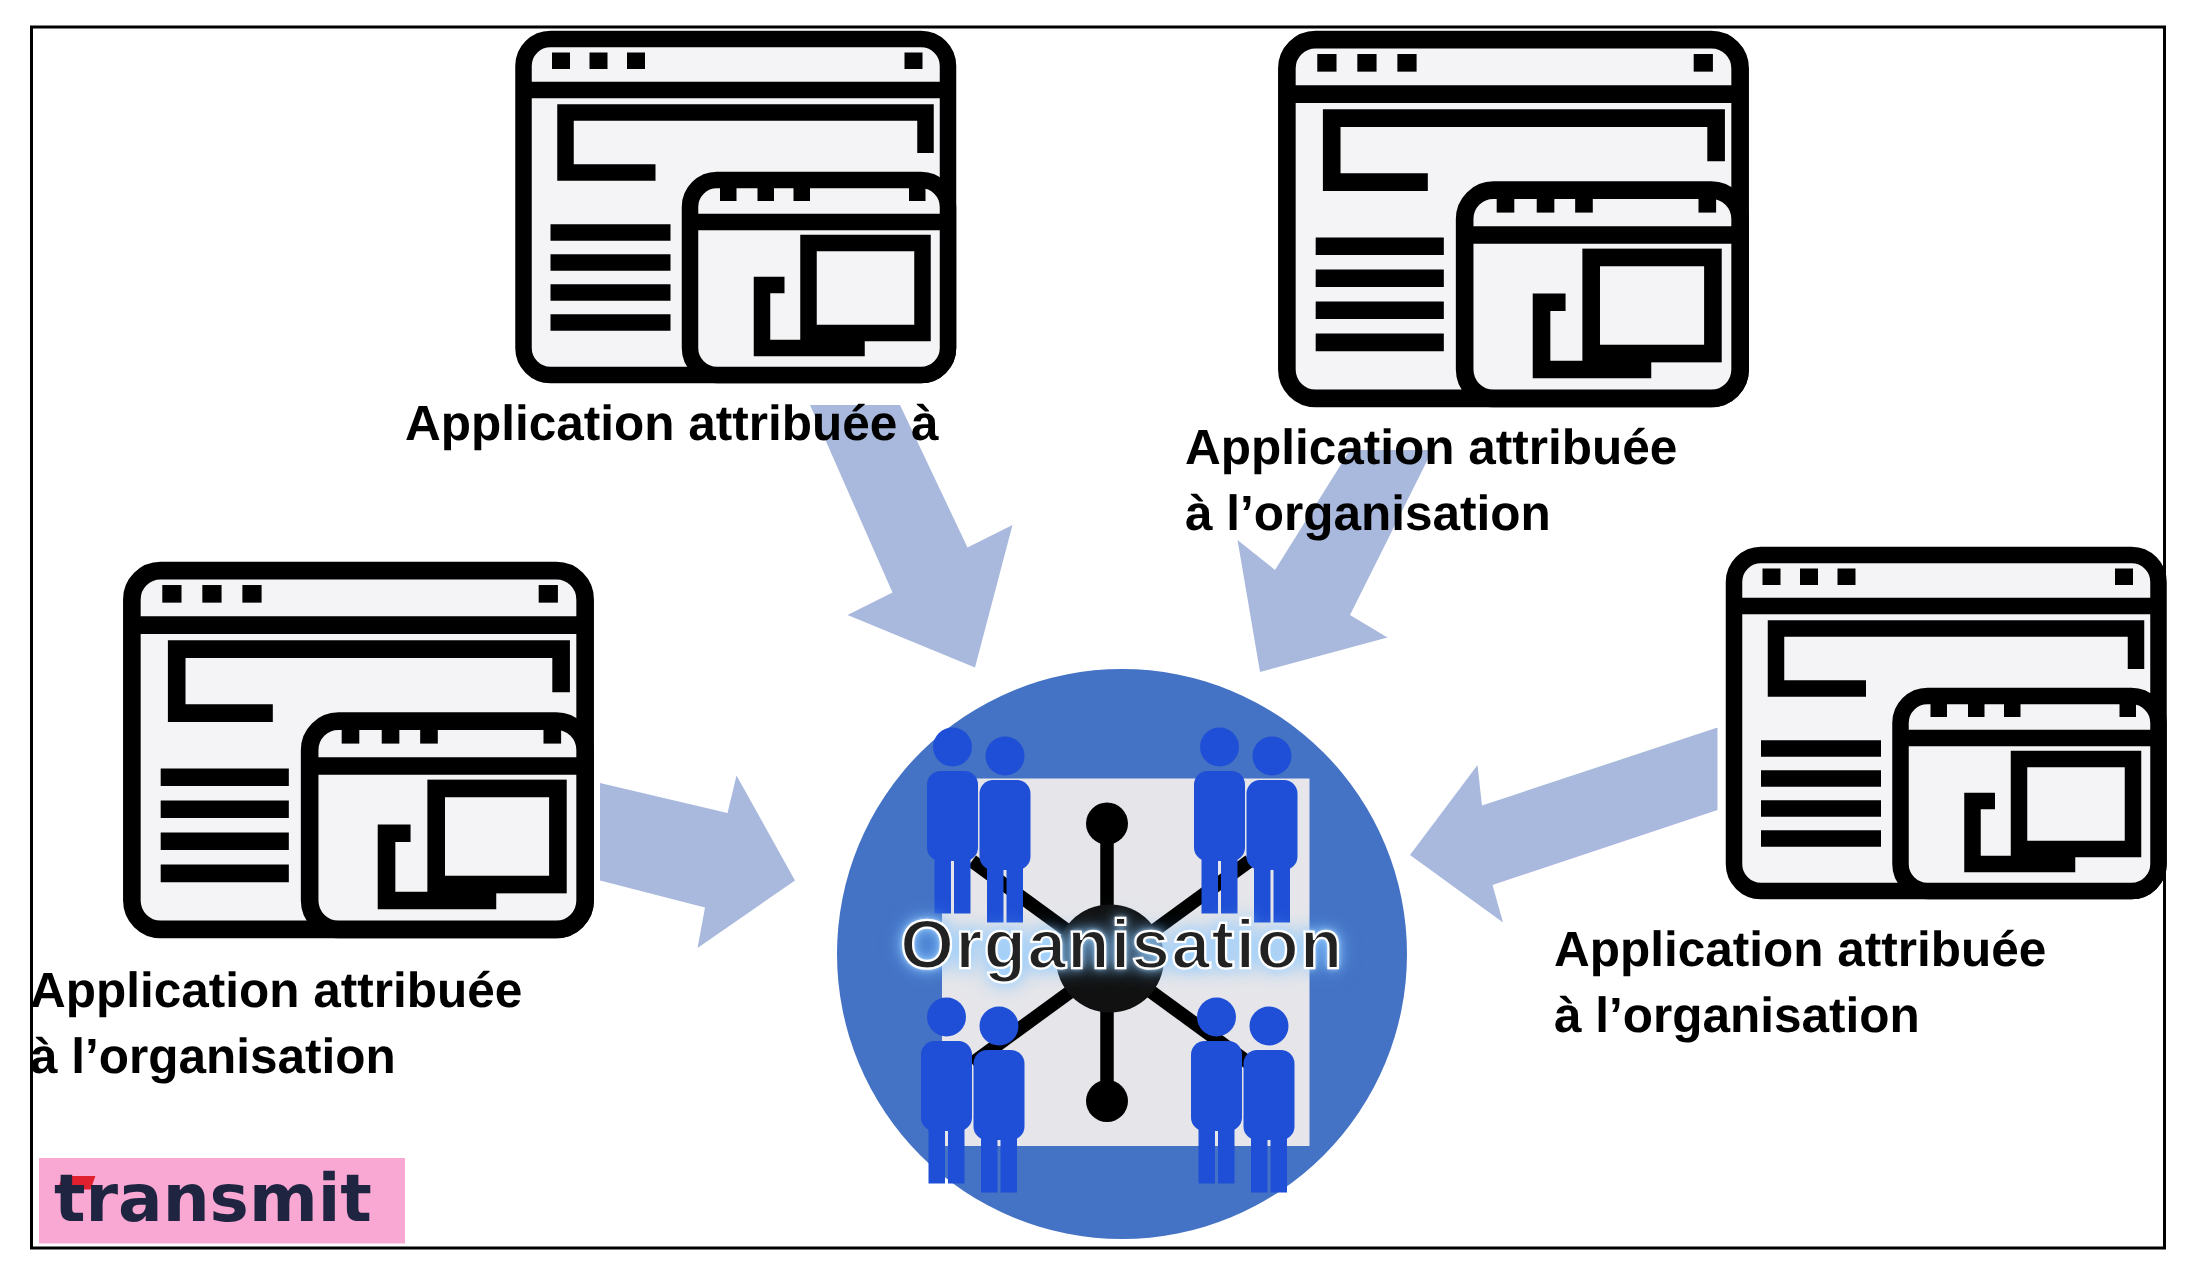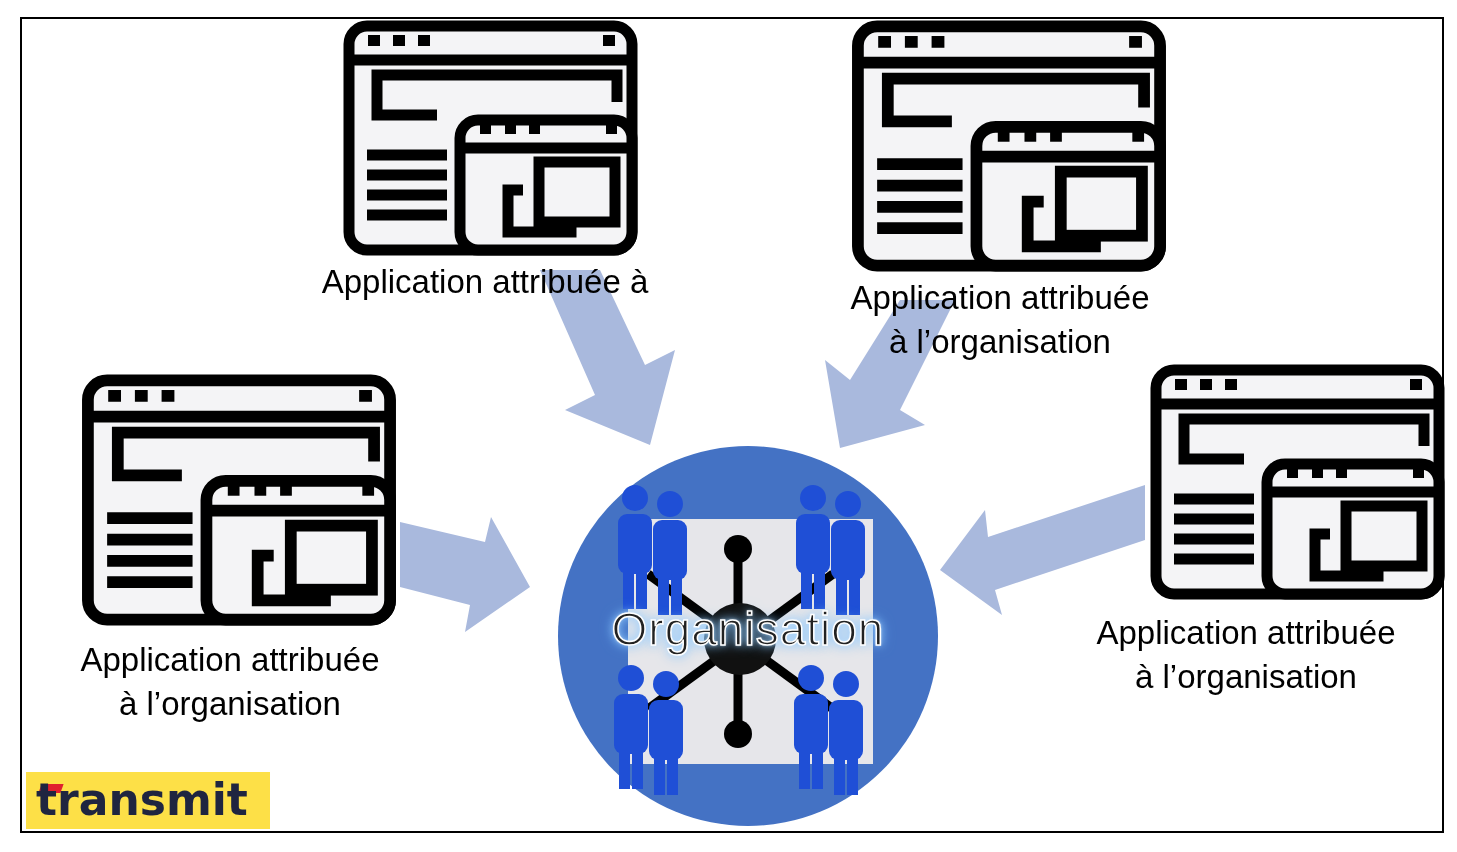--- a/index.html
+++ b/index.html
@@ -1,24 +1,24 @@
 <!DOCTYPE html>
 <html><head>
 <meta charset="utf-8">
 <style>
   html, body { margin: 0; padding: 0; background: #ffffff; }
   body { width: 1457px; height: 852px; position: relative; overflow: hidden; font-family: "Liberation Sans", sans-serif; }
   .frame { position: absolute; left: 20px; top: 17px; width: 1424px; height: 816px; border: 2.5px solid #000; box-sizing: border-box; background: #fff; }
   .arrow { position: absolute; }
   .app-icon { position: absolute; }
-  .label { position: absolute; font-weight: normal; font-size: 33px; color: #000; text-align: center; line-height: 44px; white-space: nowrap; }
+  .label { position: absolute; font-weight: bold; font-size: 33px; color: #000; text-align: left; line-height: 44px; white-space: nowrap; }
   .org { position: absolute; left: 553px; top: 444px; width: 390px; height: 385px; }
-  .org-title { position: absolute; left: 0; width: 100%; top: 158px; text-align: center; font-size: 46px; font-weight: normal; color: #222; letter-spacing: 1px;
+  .org-title { position: absolute; left: 0; width: 100%; top: 158px; text-align: center; font-size: 46px; font-weight: bold; color: #222; letter-spacing: 1px;
     -webkit-text-stroke: 1.5px #fff; text-shadow: 0 0 8px #9fd3ff, 0 0 14px #6cb6ff, 0 0 3px #fff; font-family: "Liberation Sans", sans-serif; }
-  .logo { position: absolute; left: 26px; top: 772px; width: 244px; height: 57px; background: #fde047; }
+  .logo { position: absolute; left: 26px; top: 772px; width: 244px; height: 57px; background: #f9a8d4; }
   .logo-text { position: absolute; left: 10px; top: 2px; font-size: 44px; font-weight: bold; color: #1f2540; letter-spacing: 0px; font-family: "DejaVu Sans", sans-serif; }
   .logo-mark { position: absolute; left: 14px; top: 12px; width: 22px; height: 9px; background: #e0202e; transform: skewX(-20deg); }
 </style>
 </head>
 <body>
 
 <div class="frame"></div>
 
 <svg class="arrow" style="left:520px;top:270px" width="180" height="190" viewBox="0 0 180 190">
   <polygon points="20,0 80,0 125,95 155,80 130,175 45,140 75,125" fill="#a9b9dd"></polygon>

